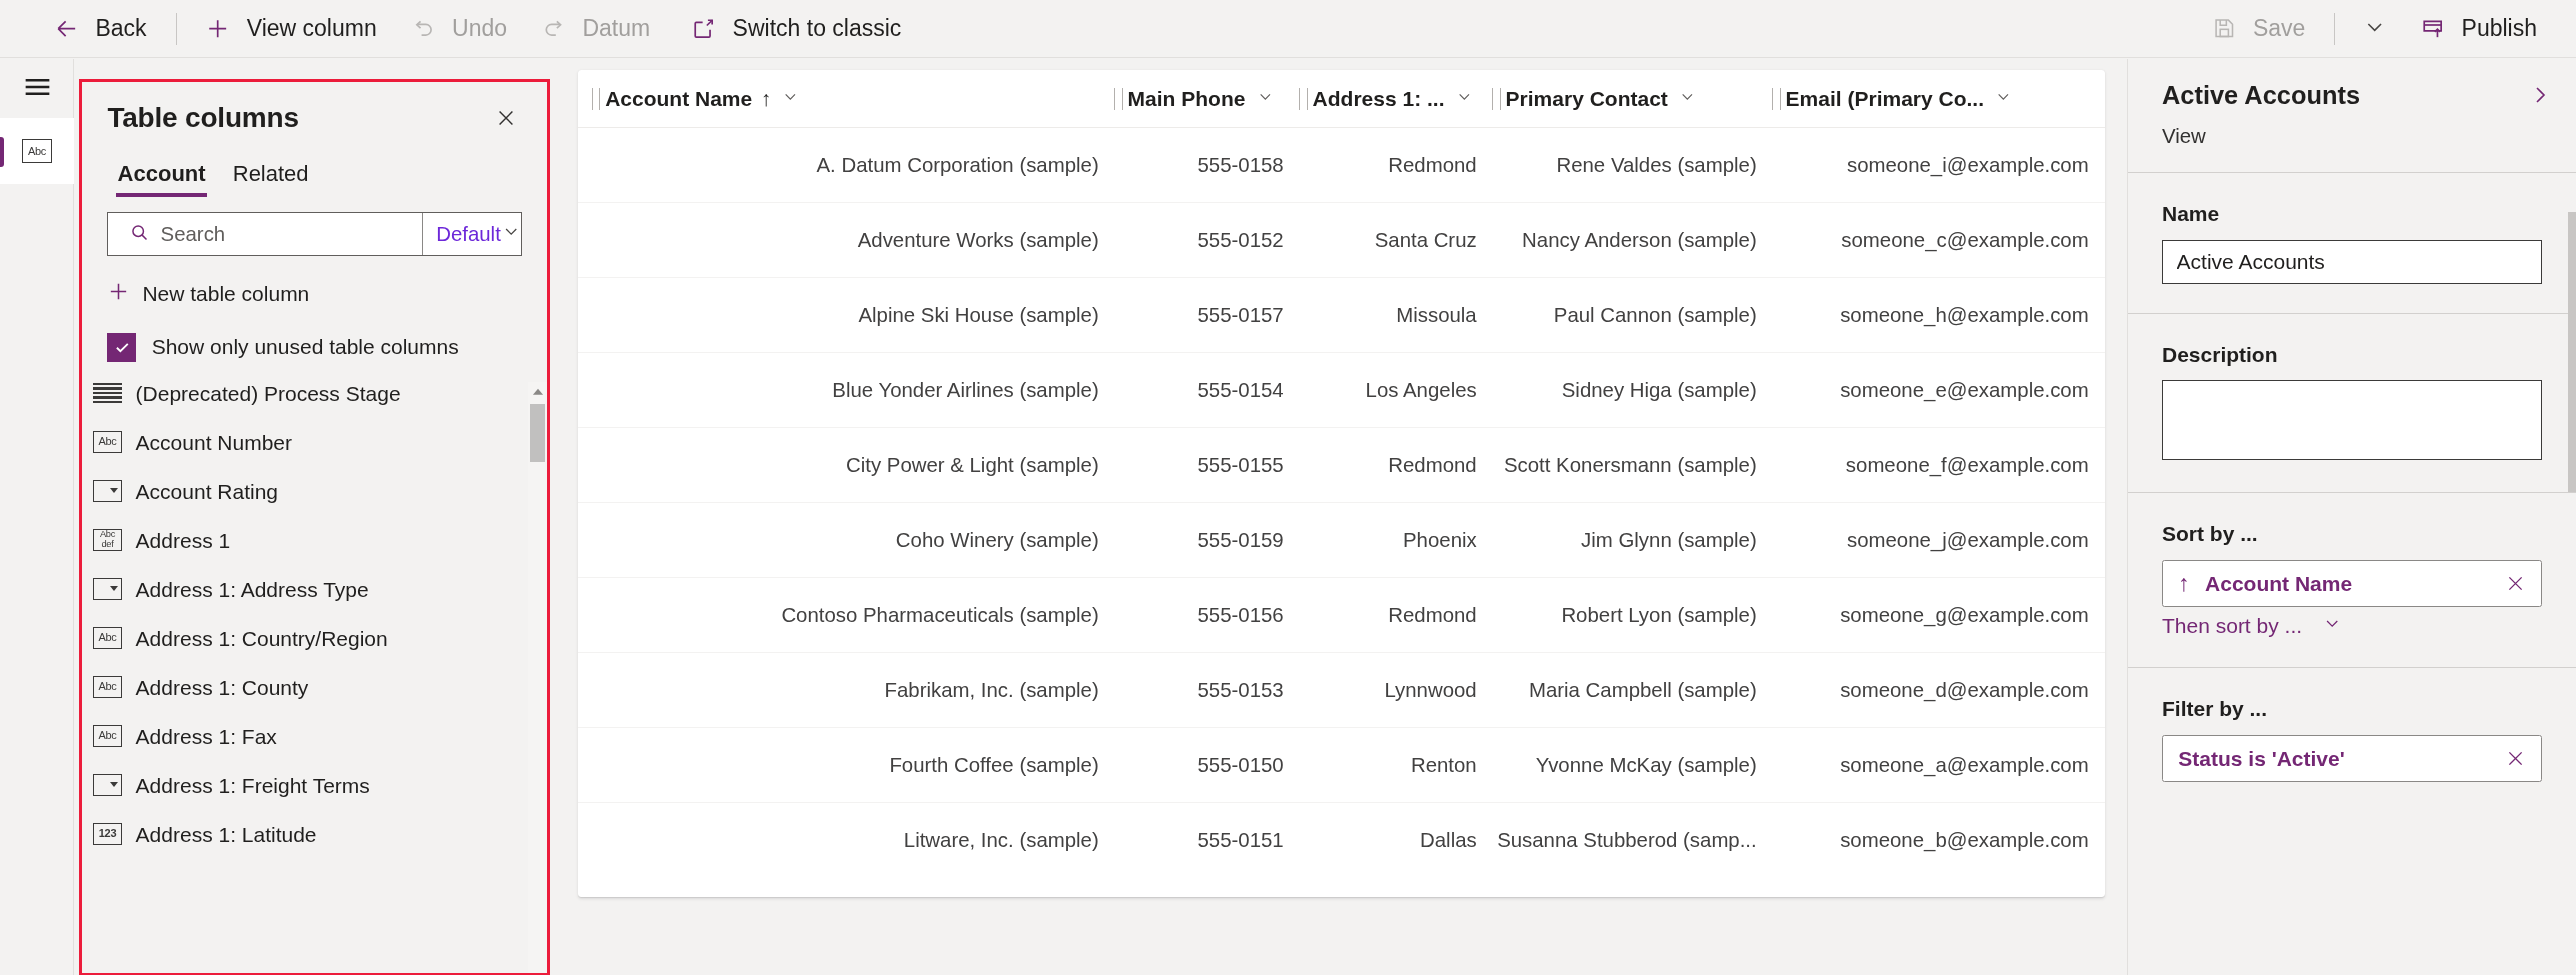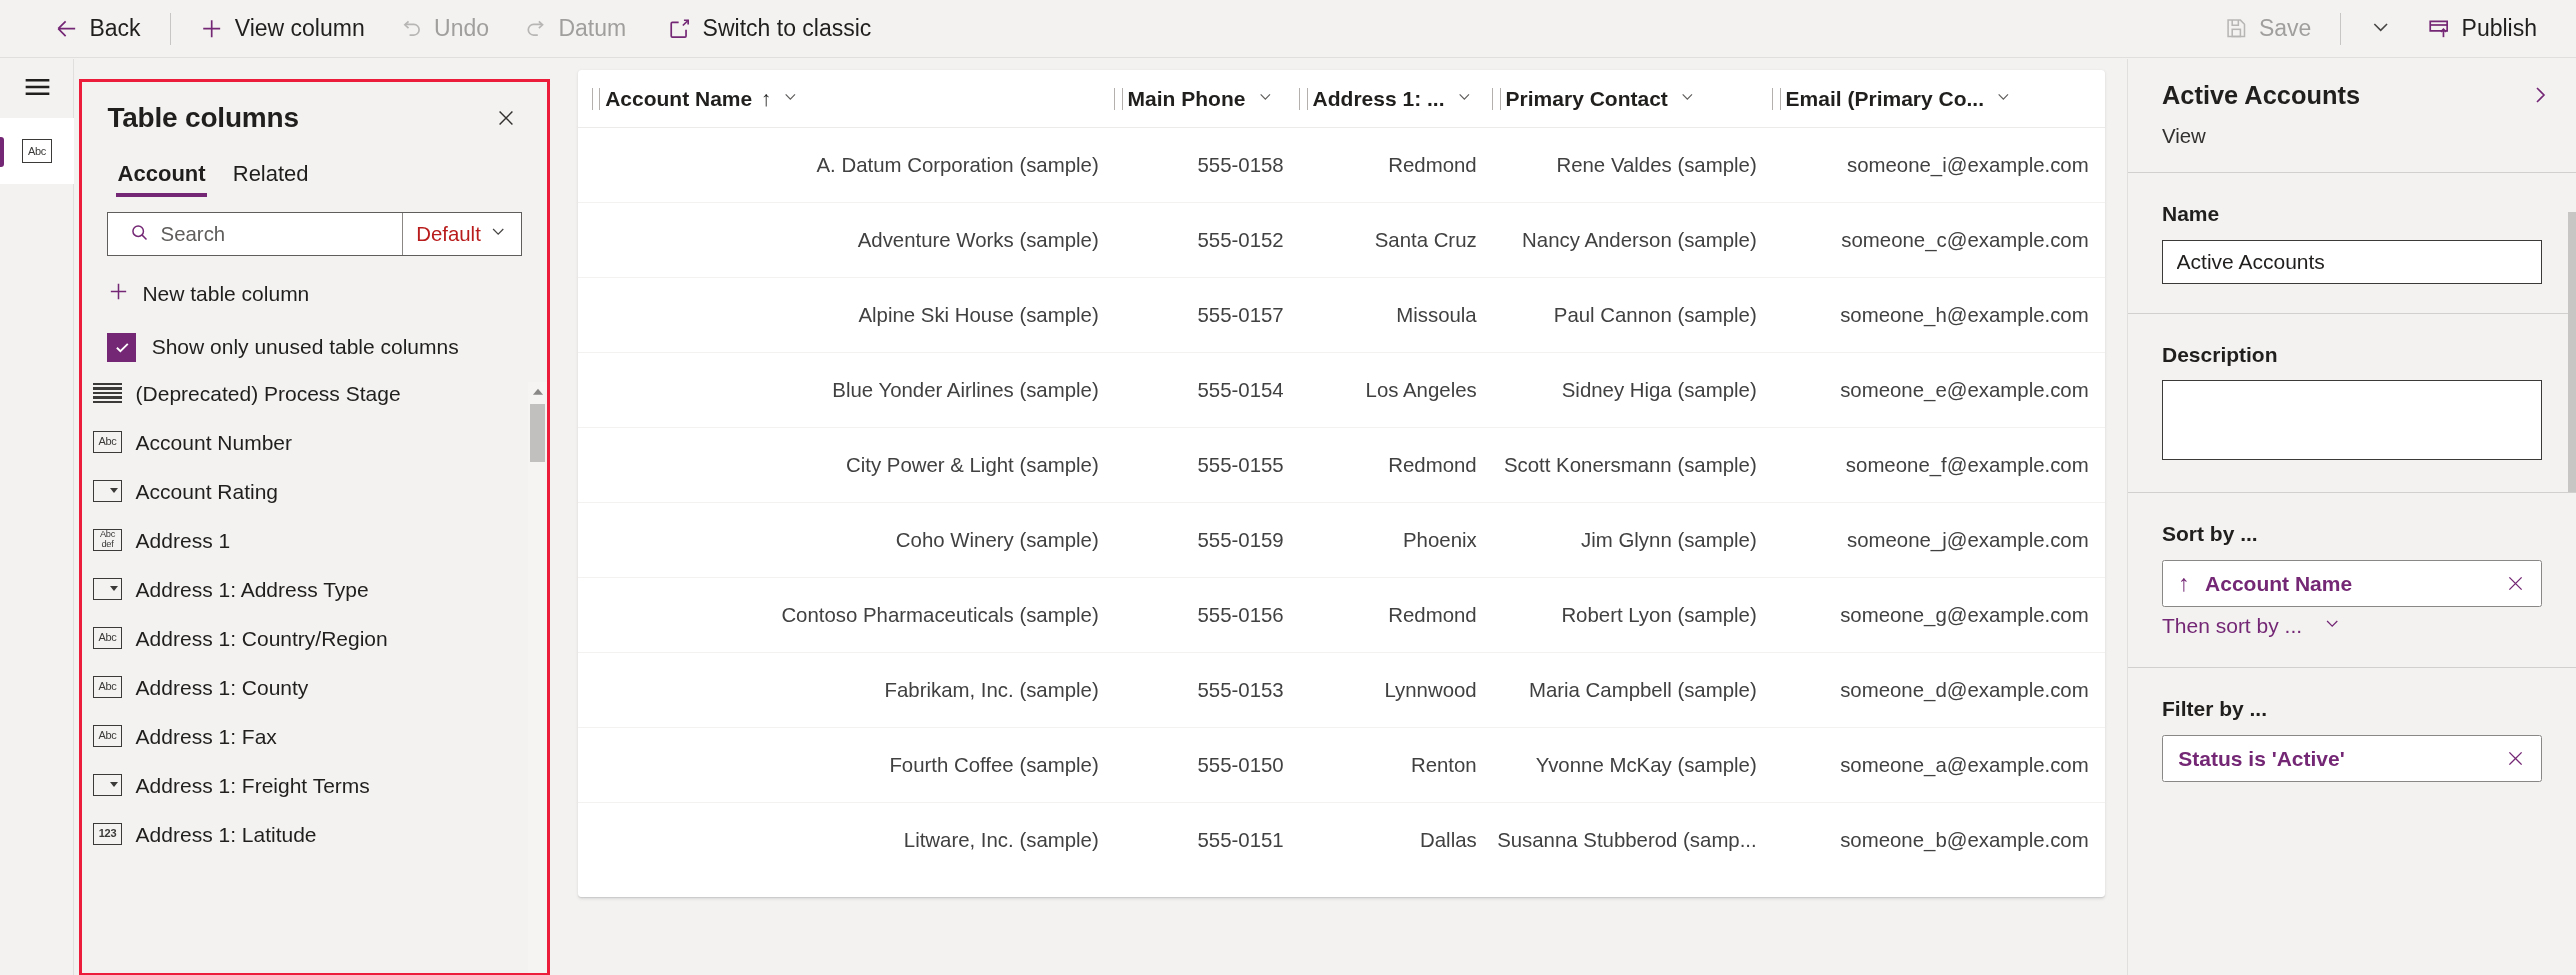--- a/index.html
+++ b/index.html
@@ -14,21 +14,21 @@
   
   .cmdbar {
     position: absolute; left: 0; top: 0; width: 2576px; height: 58px;
     background: #f3f2f1;
     border-bottom: 0.8px solid #e1dfdd;
     display: flex; align-items: center;
   }
   .cmd-left { display: flex; align-items: center; height: 100%; padding-left: 37px; }
   .cmd-right { display: flex; align-items: center; height: 100%; margin-left: auto; padding-right: 22px; }
   .cmd-btn {
-    display: flex; align-items: center; gap: 10px;
+    display: flex; align-items: center; gap: 16px;
     height: 58px; padding: 0 17px;
     font-size: 23px; color: #201f1e; white-space: nowrap;
     cursor: pointer; user-select: none;
   }
   .cmd-btn.disabled { color: #a19f9d; cursor: default; }
   .cmd-btn .glyph { display: flex; align-items: center; justify-content: center; }
   .cmd-sep { width: 0.8px; height: 32px; background: #c8c6c4; margin: 0 12px; }
   .cmd-chev { padding: 0 15.3px; height: 58px; display: flex; align-items: center; cursor: pointer; }
 
   
@@ -81,23 +81,23 @@
     border: 0.8px solid #605e5c; background: #ffffff;
     display: flex; align-items: stretch;
   }
   .tc-search-box { flex: 1; display: flex; align-items: center; gap: 10.2px; padding: 0 21px; }
   .tc-search-input {
     border: 0; outline: 0; font-size: 20.4px; color: #323130;
     font-family: "Liberation Sans", sans-serif; background: transparent; width: 100%;
   }
   .tc-search-input::placeholder { color: #605e5c; }
   .tc-filter {
-    width: 119px; border-left: 0.8px solid #8a8886;
+    width: 99px; border-left: 0.8px solid #8a8886;
     display: flex; align-items: center; justify-content: space-between;
-    padding: 0 12px 0 13.6px; font-size: 20.4px; color: #b91c1c; cursor: pointer;
+    padding: 0 12px 0 13.6px; font-size: 20.4px; color: #6d28d9; cursor: pointer;
   }
 
   .tc-newcol {
     margin: 20.4px 25.4px 0 25.4px; display: flex; align-items: center; gap: 12px;
     font-size: 21px; color: #201f1e; cursor: pointer; height: 34px;
   }
   .tc-checkrow {
     margin: 22px 25.4px 0 25.4px; display: flex; align-items: center; gap: 15.3px;
     font-size: 21px; color: #201f1e; cursor: pointer;
   }

